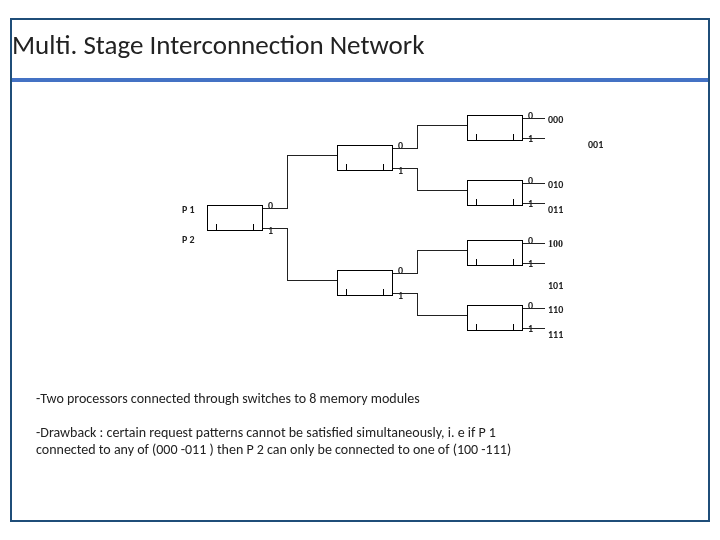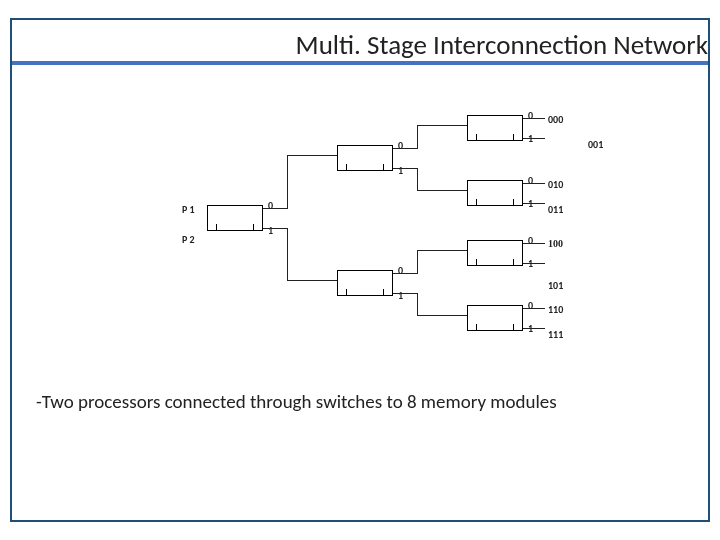--- a/index.html
+++ b/index.html
@@ -10,23 +10,23 @@
     background: #fff;
     position: relative;
     overflow: hidden;
   }
   .slide {
     position: absolute;
     top: 18px; left: 10px; right: 10px; bottom: 18px;
     border: 2px solid #1f4e79;
   }
   .title {
-    text-align: right;
+    text-align: left;
     font-size: 27px;
-    padding: 8px 0 0;
+    padding: 8px 0 17px;
     color: #222;
   }
   .hr {
     height: 4px;
     background: #4472c4;
     margin: 0;
   }
   .subtitle {
     font-size: 15px;
     font-weight: bold;
@@ -58,21 +58,21 @@
     color: #222;
   }
   .wire {
     position: absolute;
     background: #222;
   }
   .notes {
     position: absolute;
     left: 24px; right: 20px;
     top: 370px;
-    font-size: 19px;
+    font-size: 14px;
     line-height: 1.25;
     color: #222;
   }
   .notes p { margin-bottom: 16px; }
 </style>
 </head>
 <body>
 
 <div class="slide">
   <div class="title">Multi. Stage Interconnection Network</div>
@@ -170,14 +170,18 @@
     <div class="lbl" style="left:536px; top:228px;">111</div>
     <div class="wire" style="left:511px; top:208px; width:22px; height:1px;"></div>
     <div class="wire" style="left:511px; top:228px; width:22px; height:1px;"></div>
 
   </div>
 
   <div class="notes">
     <p>
       <span>-Two processors connected through switches to 8 memory modules</span><br>
     </p>
+    <p>
+      <span>-Drawback : certain request patterns cannot be satisfied simultaneously,  i. e  if P 1</span><br>
+      <span>  connected to any of (000 -011 ) then P 2 can only be connected to one of (100 -111)</span>
+    </p>
   </div>
 </div>
 
 </body></html>

